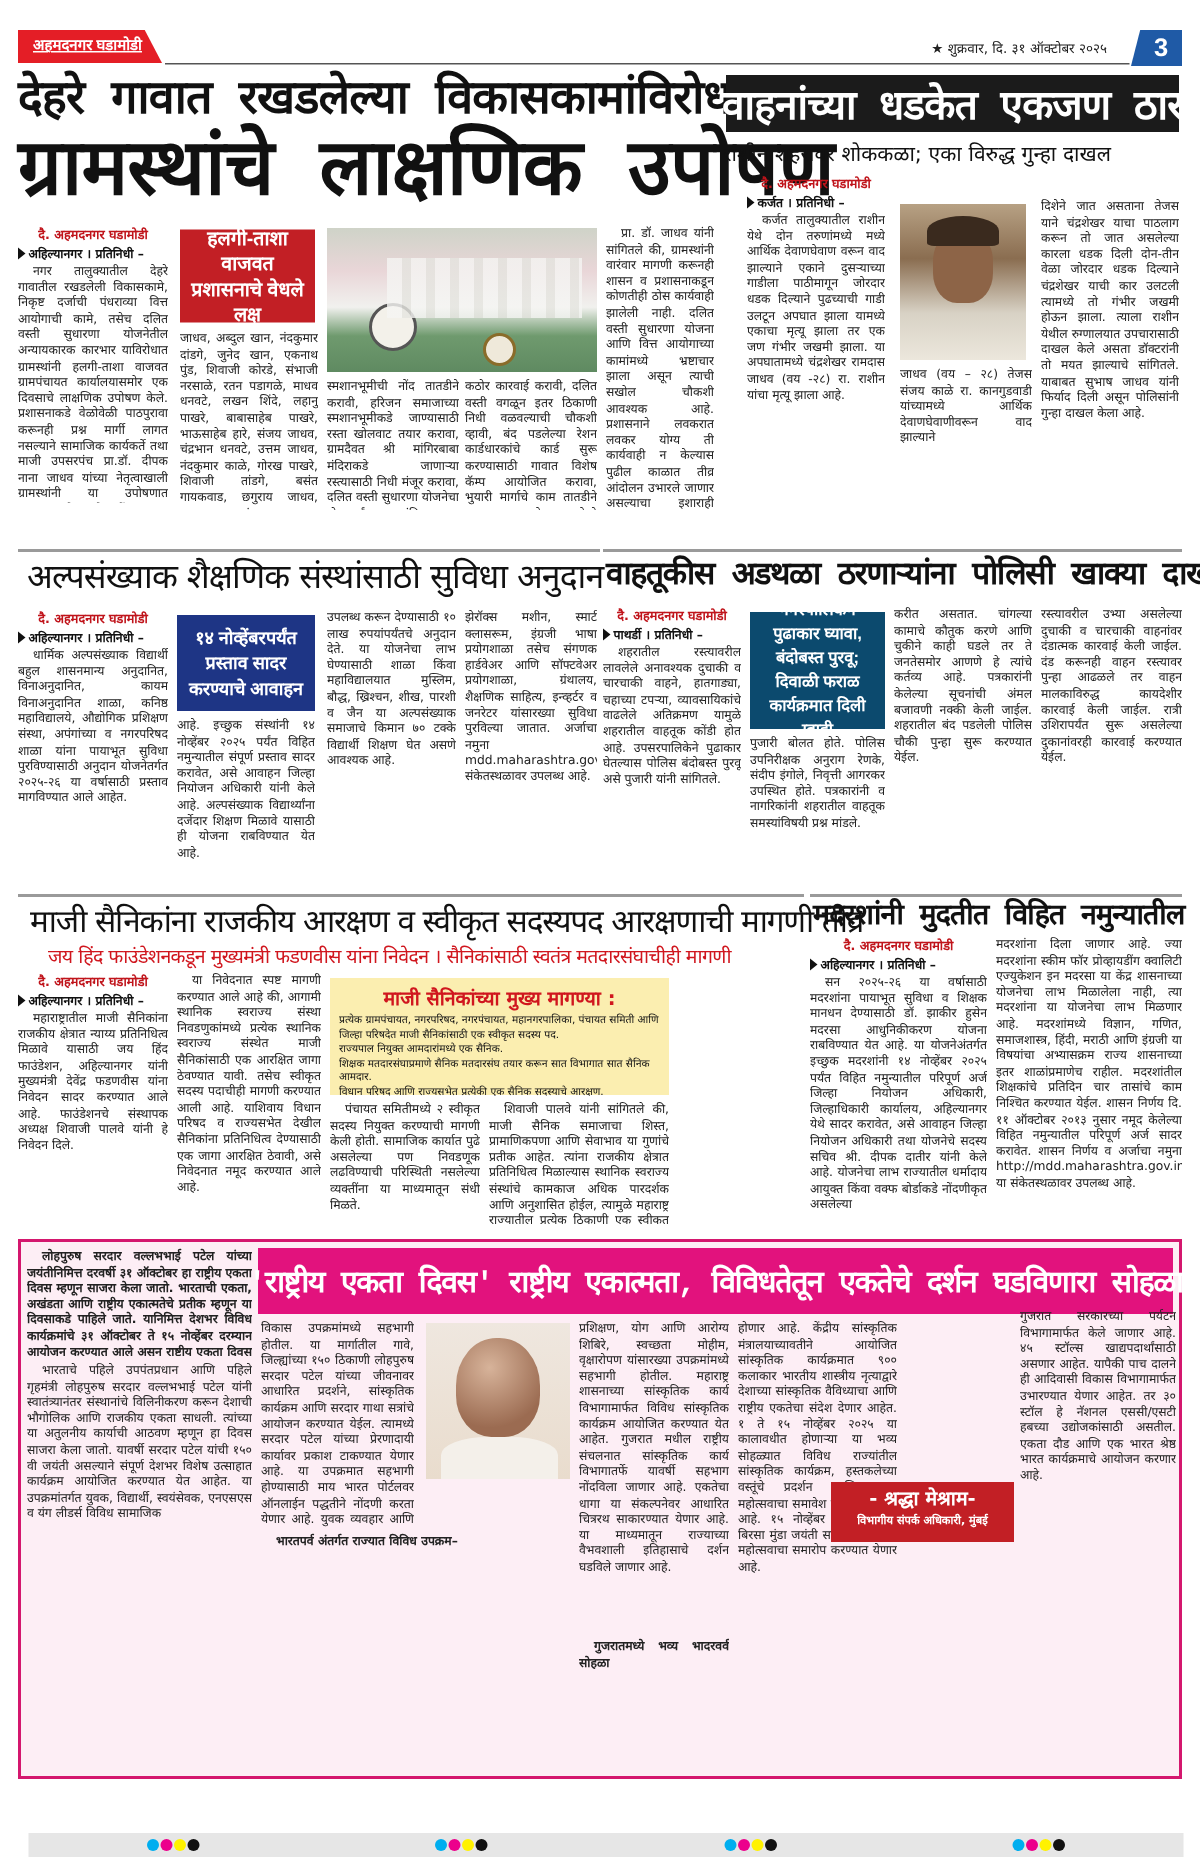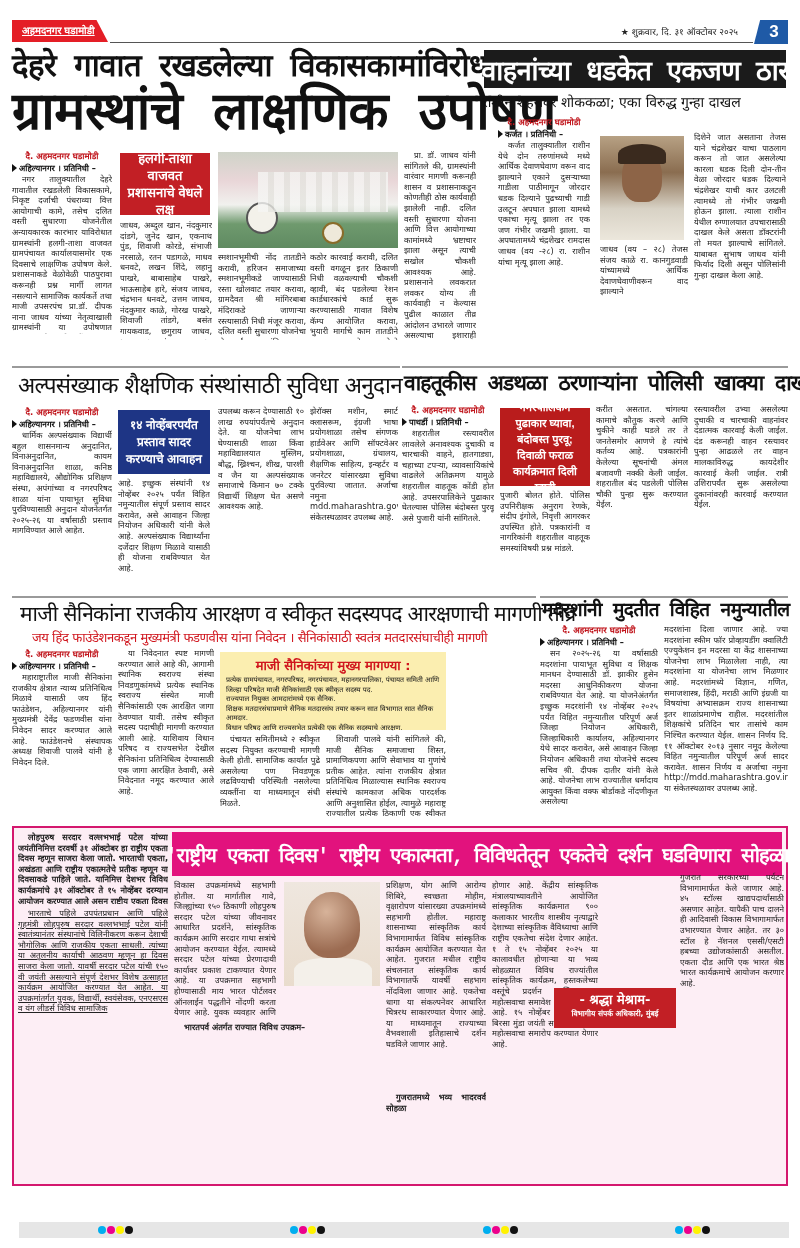--- a/index.html
+++ b/index.html
@@ -118,21 +118,21 @@
 
 <div class="abs" style="left:402px; top:370px; width:386px; height:222px;">
   <div class="headline" style="position:absolute; left:2px; top:0; font-size:21px; line-height:30px; letter-spacing:-0.8px;">वाहतूकीस अडथळा ठरणाऱ्यांना पोलिसी खाक्या दाखवू : पोनि. पुजारी</div>
   <div class="abs" style="left:0; top:34px; width:92px; height:188px;">
     <div class="byline">दै. अहमदनगर घडामोडी</div>
     <div class="dateline"><span class="tri"></span><span>पाथर्डी । प्रतिनिधी –</span></div>
     <div class="col-text" style="height:160px;">
         <p>शहरातील रस्त्यावरील लावलेले अनावश्यक दुचाकी व चारचाकी वाहने, हातगाड्या, चहाच्या टपऱ्या, व्यावसायिकांचे वाढलेले अतिक्रमण यामुळे शहरातील वाहतूक कोंडी होत आहे. उपसरपालिकेने पुढाकार घेतल्यास पोलिस बंदोबस्त पुरवू असे पुजारी यांनी सांगितले.</p>
       </div>
   </div>
-  <div class="abs" style="left:98px; top:38px; width:90px; height:78px; background:#b91c1c; display:flex; align-items:center; justify-content:center; text-align:center;">
+  <div class="abs" style="left:98px; top:38px; width:90px; height:78px; background:#0c4a6e; display:flex; align-items:center; justify-content:center; text-align:center;">
     <span style="color:#fff; font-family:'Liberation Sans',sans-serif; font-weight:bold; font-size:11px; line-height:16px; padding:2px 4px;">नगरपालिकेने पुढाकार घ्यावा, बंदोबस्त पुरवू; दिवाळी फराळ कार्यक्रमात दिली ग्वाही</span>
   </div>
   <div class="abs col-text" style="left:98px; top:120px; width:90px; height:102px;">
       <p style="text-indent:0;">पुजारी बोलत होते. पोलिस उपनिरीक्षक अनुराग रेणके, संदीप इंगोले, निवृत्ती आगरकर उपस्थित होते. पत्रकारांनी व नागरिकांनी शहरातील वाहतूक समस्यांविषयी प्रश्न मांडले.</p>
     </div>
   <div class="abs col-text" style="left:194px; top:34px; width:92px; height:188px;">
       <p style="text-indent:0;">करीत असतात. चांगल्या कामाचे कौतुक करणे आणि चुकीने काही घडले तर ते जनतेसमोर आणणे हे त्यांचे कर्तव्य आहे. पत्रकारांनी केलेल्या सूचनांची अंमल बजावणी नक्की केली जाईल. शहरातील बंद पडलेली पोलिस चौकी पुन्हा सुरू करण्यात येईल.</p>
     </div>
   <div class="abs col-text" style="left:292px; top:34px; width:94px; height:188px;">
       <p style="text-indent:0;">रस्त्यावरील उभ्या असलेल्या दुचाकी व चारचाकी वाहनांवर दंडात्मक कारवाई केली जाईल. दंड करूनही वाहन रस्त्यावर पुन्हा आढळले तर वाहन मालकाविरुद्ध कायदेशीर कारवाई केली जाईल. रात्री उशिरापर्यंत सुरू असलेल्या दुकानांवरही कारवाई करण्यात येईल.</p>
@@ -184,21 +184,21 @@
     </div>
 </div>
 
 <div class="abs" style="left:12px; top:826px; width:776px; height:360px; border:2px solid #d4176e; background:#fdeef5;">
   <div class="abs col-text" style="left:4px; top:4px; width:150px; height:72px; font-weight:bold;">
       <p>लोहपुरुष सरदार वल्लभभाई पटेल यांच्या जयंतीनिमित्त दरवर्षी ३१ ऑक्टोबर हा राष्ट्रीय एकता दिवस म्हणून साजरा केला जातो. भारताची एकता, अखंडता आणि राष्ट्रीय एकात्मतेचे प्रतीक म्हणून या दिवसाकडे पाहिले जाते. यानिमित्त देशभर विविध कार्यक्रमांचे ३१ ऑक्टोबर ते १५ नोव्हेंबर दरम्यान आयोजन करण्यात आले असून राष्ट्रीय एकता दिवस आणि भारत पर्व २०२५ हे या कार्यक्रमाचा भाग आहे.</p>
     </div>
   <div style="position:absolute; left:158px; top:4px; right:4px; height:44px; background:#e2127d; display:flex; align-items:center; justify-content:center;">
     <span class="headline" style="color:#fff; font-size:20px; letter-spacing:-0.8px;">'राष्ट्रीय एकता दिवस' राष्ट्रीय एकात्मता, विविधतेतून एकतेचे दर्शन घडविणारा सोहळा</span>
   </div>
-  <div class="abs col-text" style="left:4px; top:80px; width:150px; height:274px;text-decoration:underline;">
+  <div class="abs col-text" style="left:4px; top:80px; width:150px; height:274px;">
       <p>भारताचे पहिले उपपंतप्रधान आणि पहिले गृहमंत्री लोहपुरुष सरदार वल्लभभाई पटेल यांनी स्वातंत्र्यानंतर संस्थानांचे विलिनीकरण करून देशाची भौगोलिक आणि राजकीय एकता साधली. त्यांच्या या अतुलनीय कार्याची आठवण म्हणून हा दिवस साजरा केला जातो. यावर्षी सरदार पटेल यांची १५० वी जयंती असल्याने संपूर्ण देशभर विशेष उत्साहात कार्यक्रम आयोजित करण्यात येत आहेत. या उपक्रमांतर्गत युवक, विद्यार्थी, स्वयंसेवक, एनएसएस व यंग लीडर्स विविध सामाजिक</p>
     </div>
   <div class="abs col-text" style="left:160px; top:52px; width:102px; height:138px;">
       <p style="text-indent:0;">विकास उपक्रमांमध्ये सहभागी होतील. या मार्गातील गावे, जिल्ह्यांच्या १५० ठिकाणी लोहपुरुष सरदार पटेल यांच्या जीवनावर आधारित प्रदर्शने, सांस्कृतिक कार्यक्रम आणि सरदार गाथा सत्रांचे आयोजन करण्यात येईल. त्यामध्ये सरदार पटेल यांच्या प्रेरणादायी कार्यावर प्रकाश टाकण्यात येणार आहे. या उपक्रमात सहभागी होण्यासाठी माय भारत पोर्टलवर ऑनलाईन पद्धतीने नोंदणी करता येणार आहे. युवक व्यवहार आणि क्रीडा मंत्रालय भारत सरकारच्या संकेतस्थळावर अधिक माहिती उपलब्ध असून, देशातील सर्व युवकांना या ऐतिहासिक आणि प्रेरणादायी सरदार@१५० एकता मोहिमेत सहभागी होण्याचे आवाहन शासनामार्फत करण्यात आले आहे.</p>
     </div>
   <div class="abs photo" style="left:270px; top:54px; width:96px; height:104px; background:linear-gradient(180deg,#efe7df 0%,#e9dccd 100%);">
     <div style="position:absolute; left:20px; top:10px; width:56px; height:66px; border-radius:48% 48% 42% 42%; background:radial-gradient(circle at 40% 30%,#d7b39a,#9b6b51 70%);"></div>
     <div style="position:absolute; left:10px; top:76px; width:78px; height:30px; border-radius:40% 40% 0 0; background:#f4f0ea;"></div>
   </div>
   <div class="abs" style="left:160px; top:194px; width:206px; height:160px;">

